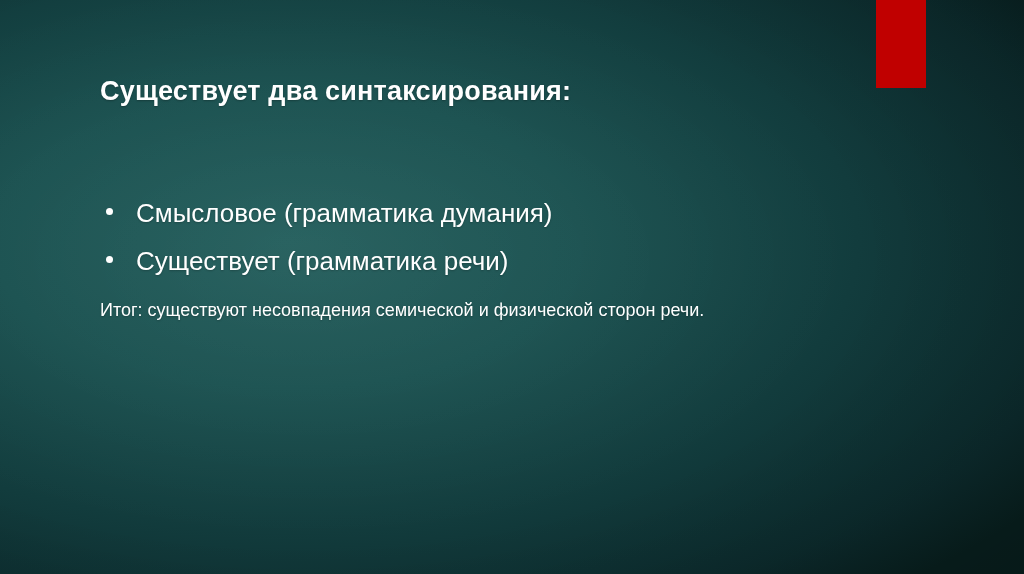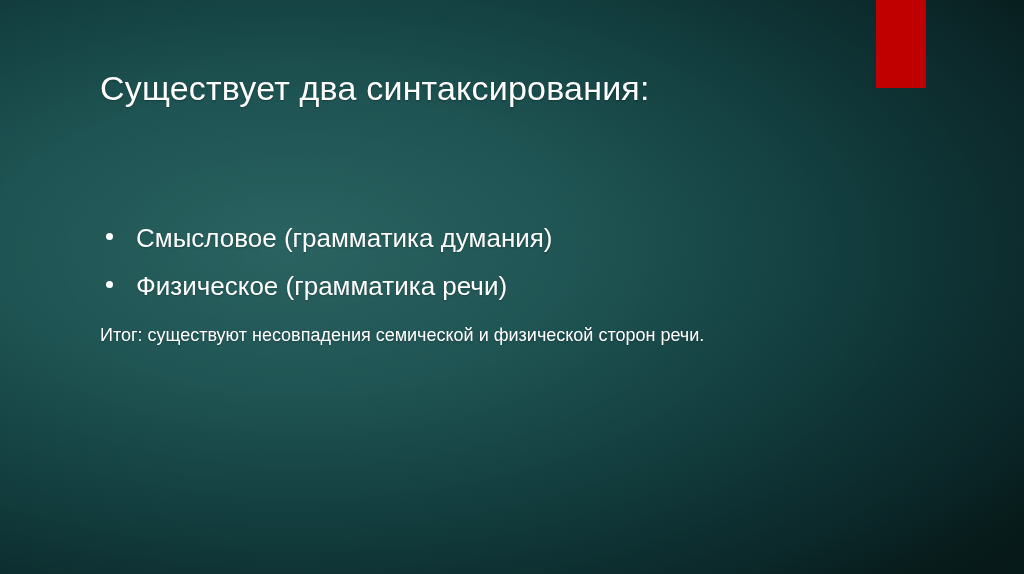--- a/index.html
+++ b/index.html
@@ -39,33 +39,33 @@
     z-index: 3;
   }
   .content {
     position: relative;
     z-index: 4;
     padding: 0;
   }
   .title {
     position: absolute;
     left: 100px;
-    top: 44px;
+    top: 56px;
     width: 700px;
     color: #ffffff;
-    font-size: 34px;
+    font-size: 27px;
     line-height: 1.28;
-    font-weight: 400;
+    font-weight: 700;
     letter-spacing: 0.2px;
     text-shadow: 0 1px 2px rgba(0,0,0,0.25);
   }
   .body-block {
     position: absolute;
     left: 100px;
-    top: 217px;
+    top: 192px;
     width: 800px;
   }
   ul.bullets {
     list-style: none;
     margin: 0;
     padding: 0;
   }
   ul.bullets li {
     position: relative;
     color: #ffffff;
@@ -106,21 +106,21 @@
 
     <div class="body-block">
 
       <ul class="bullets">
         <li>
           <span class="dot"></span>
           <span>Смысловое (грамматика думания)</span>
         </li>
         <li>
           <span class="dot"></span>
-          <span>Физическое (грамматика речи)</span>
+          <span>Существует (грамматика речи)</span>
         </li>
       </ul>
 
       <p class="conclusion">Итог: существуют несовпадения семической и физической сторон речи.</p>
 
     </div>
   </div>
 </div>
 
 </body></html>

